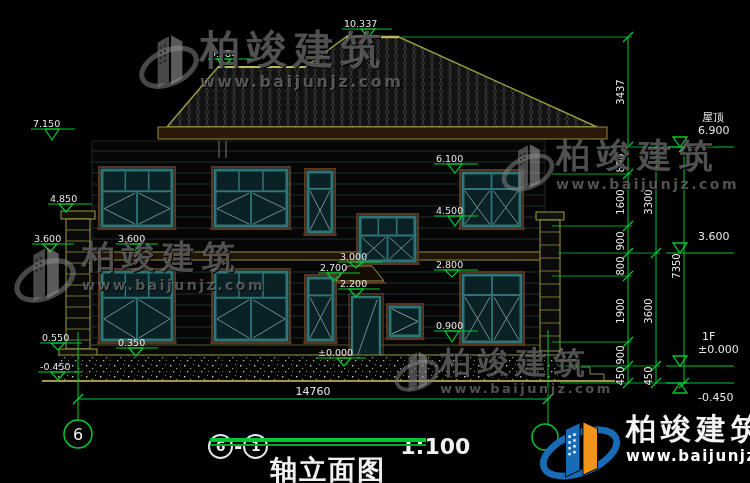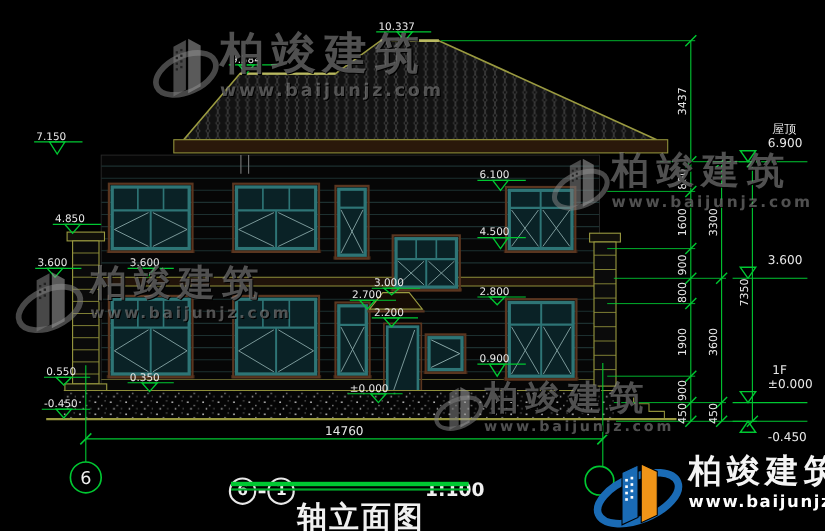--- a/index.html
+++ b/index.html
@@ -17,21 +17,21 @@
   .brand-name{font-weight:bold;color:#f4f4f4;letter-spacing:5px;white-space:nowrap;line-height:1.0;
     text-shadow:-2px 0 #000,2px 0 #000,0 -2px #000,0 2px #000,2px 2px #000,-2px -2px #000;}
   .brand-url{font-weight:bold;color:#fff;letter-spacing:1.5px;white-space:nowrap;margin-top:3px;
     text-shadow:-1px 0 #000,1px 0 #000,0 -1px #000,0 1px #000;}
   
   .title-row{position:absolute;left:208px;top:404px;display:flex;align-items:center;color:#f0f0f0;}
   .circ{display:inline-block;width:21px;height:21px;line-height:21px;border:2px solid #e8e8e8;
         border-radius:50%;text-align:center;font-size:14px;font-weight:bold;}
   .t-dash{font-size:20px;font-weight:bold;margin:0 1px;}
   .t-main{font-size:27px;font-weight:bold;letter-spacing:2px;margin-left:2px;margin-top:48px;}
-  .t-scale{font-size:17px;font-weight:bold;}
+  .t-scale{font-size:22px;font-weight:bold;margin-left:14px;}
   .u1{position:absolute;left:210px;top:438px;width:216px;height:4px;background:#00c832;}
   .u2{position:absolute;left:210px;top:444px;width:216px;height:1.5px;background:#00a82a;}
 </style>
 </head>
 <body>
 
 <div id="stage">
 
 <svg id="drawing" width="750" height="483" viewBox="0 0 750 483" style="position:absolute;left:0;top:0">
   <defs>

